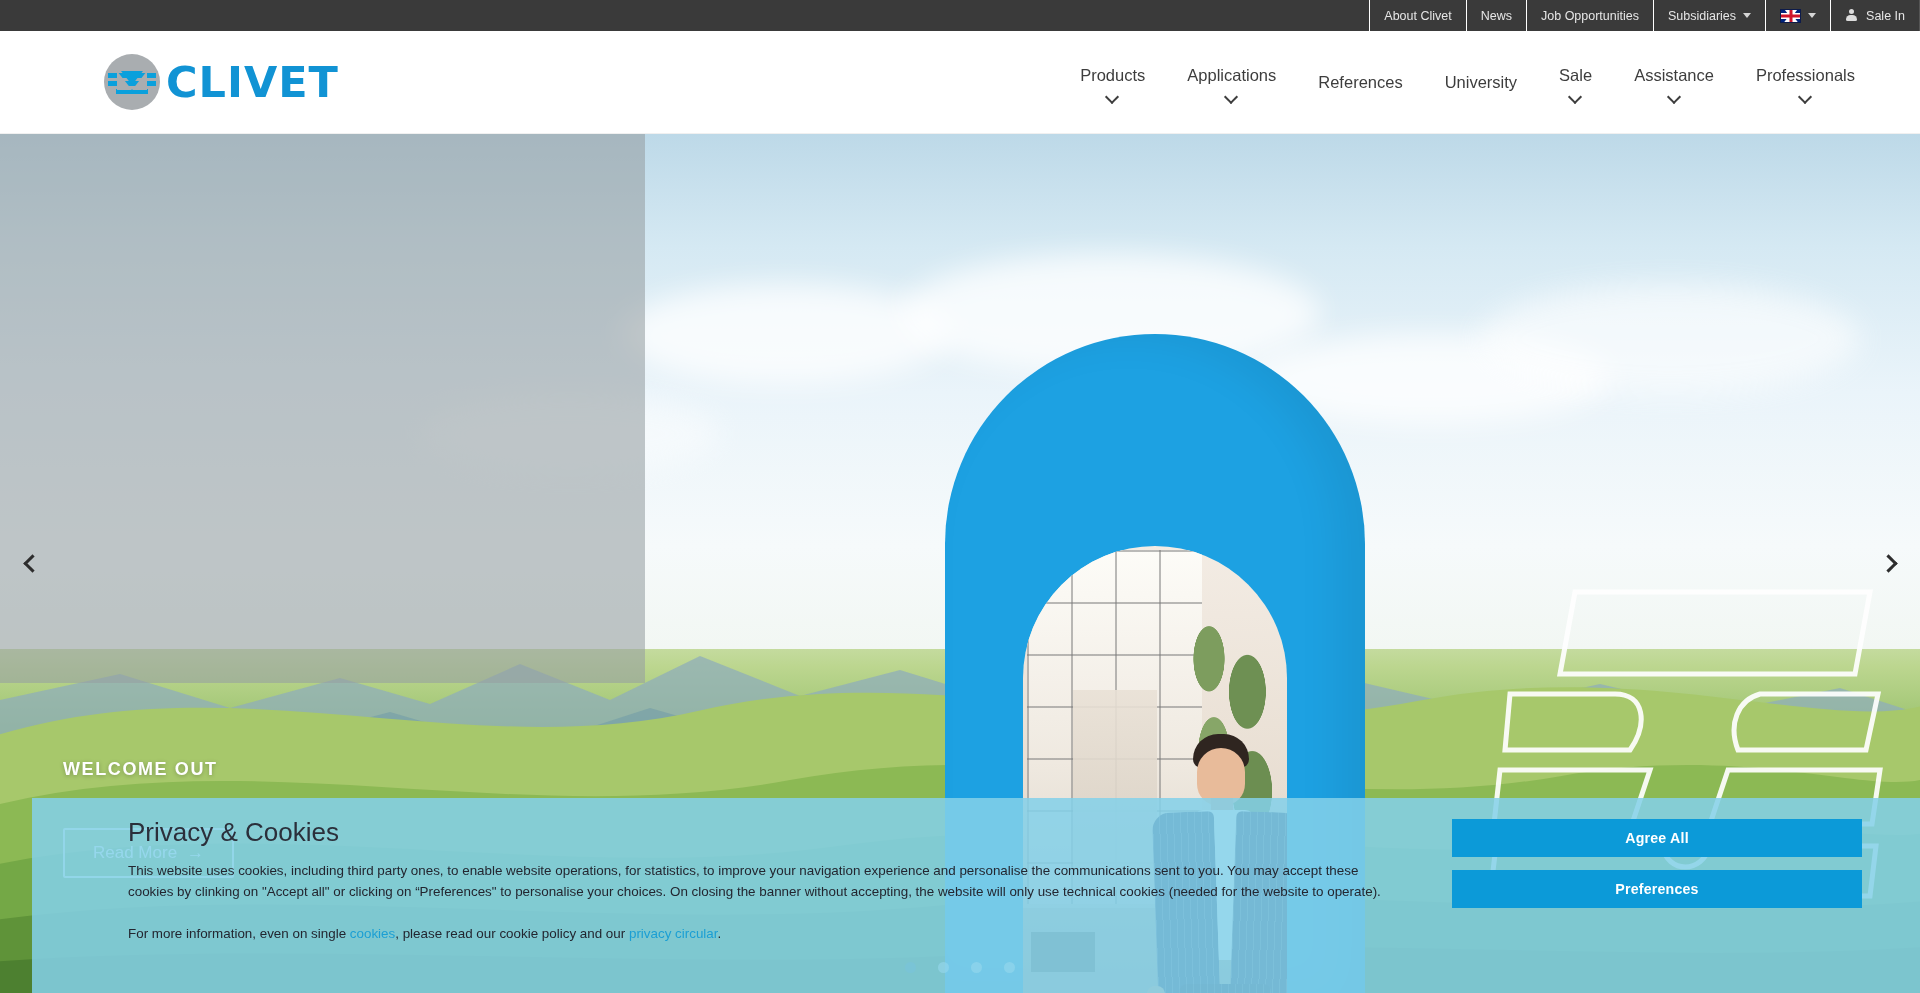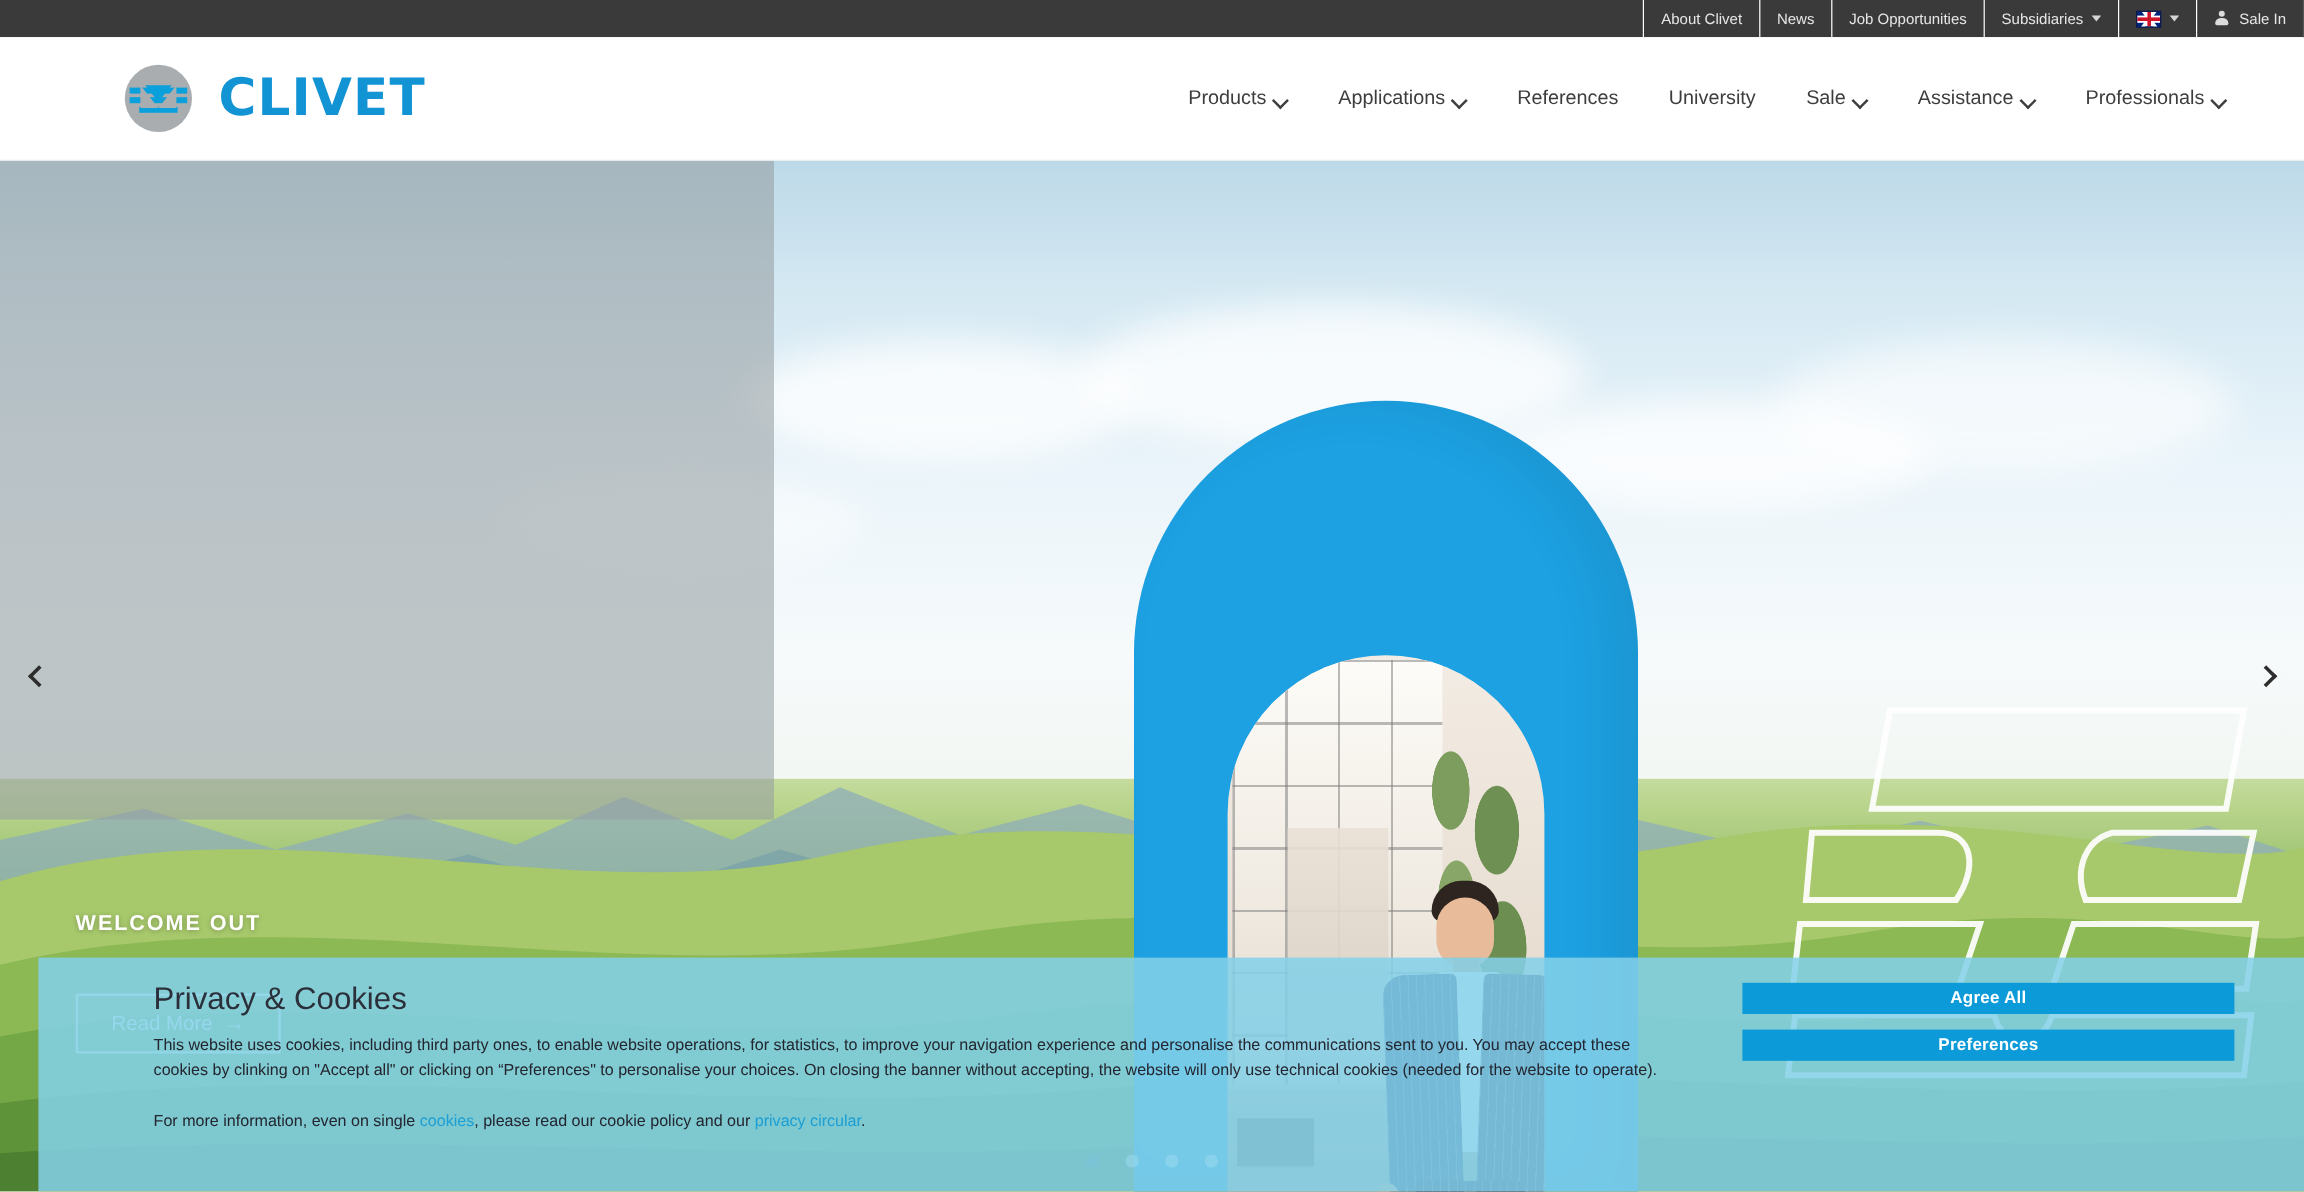--- a/index.html
+++ b/index.html
@@ -82,21 +82,21 @@
 
   
   .header {
     height: 103px;
     background: #ffffff;
     display: flex;
     align-items: center;
     padding: 0 44px 0 104px;
     border-bottom: 1px solid #f0f0f0;
   }
-  .logo { display: flex; align-items: center; gap: 16px; cursor: pointer; }
+  .logo { display: flex; align-items: center; gap: 0; cursor: pointer; }
   .logo-mark {
     width: 56px; height: 56px; border-radius: 50%;
     background: #a9adb0;
     position: relative; overflow: hidden;
     flex: none;
   }
   .logo-mark .bar {
     position: absolute; left: 4px; right: 4px; height: 5px; background: #0aa0dc;
   }
   .logo-mark .b1 { top: 19px; }
@@ -123,21 +123,21 @@
     color: #1193d4; margin-left: 6px;
     font-family: "DejaVu Sans", sans-serif;
   }
   .nav {
     margin-left: auto;
     display: flex; align-items: center; gap: 0;
   }
   .nav-item {
     display: flex; align-items: center; gap: 7px;
     font-size: 16.5px; color: #3d3d3d; padding: 0 21px;
-    cursor: pointer; white-space: nowrap;
+    cursor: pointer; white-space: nowrap; flex-direction: column;
   }
   .chev-down {
     width: 11px; height: 7px; display: inline-block; position: relative;
   }
   .chev-down::before {
     content: ""; position: absolute; left: 0; top: 0;
     width: 8px; height: 8px;
     border-right: 2px solid #3d3d3d; border-bottom: 2px solid #3d3d3d;
     transform: rotate(45deg);
   }
@@ -351,21 +351,21 @@
   }
   .cookie-more {
     font-size: 13.4px; line-height: 1.54; color: #232630; margin-top: 22px;
   }
   .cookie-link { color: #1b9fd4; text-decoration: none; cursor: pointer; }
   .cookie-right {
     width: 410px; margin-left: 34px;
     display: flex; flex-direction: column; gap: 13px; padding-top: 2px;
   }
   .cookie-btn {
-    height: 26px; background: #0c9ad8; color: #fff;
+    height: 38px; background: #0c9ad8; color: #fff;
     border: none; font-size: 14.2px; font-weight: 700;
     font-family: "Liberation Sans", sans-serif;
     cursor: pointer; letter-spacing: .2px;
   }
 </style>
 </head>
 <body>
 
 <div class="topbar">
   <a class="topbar-item">

